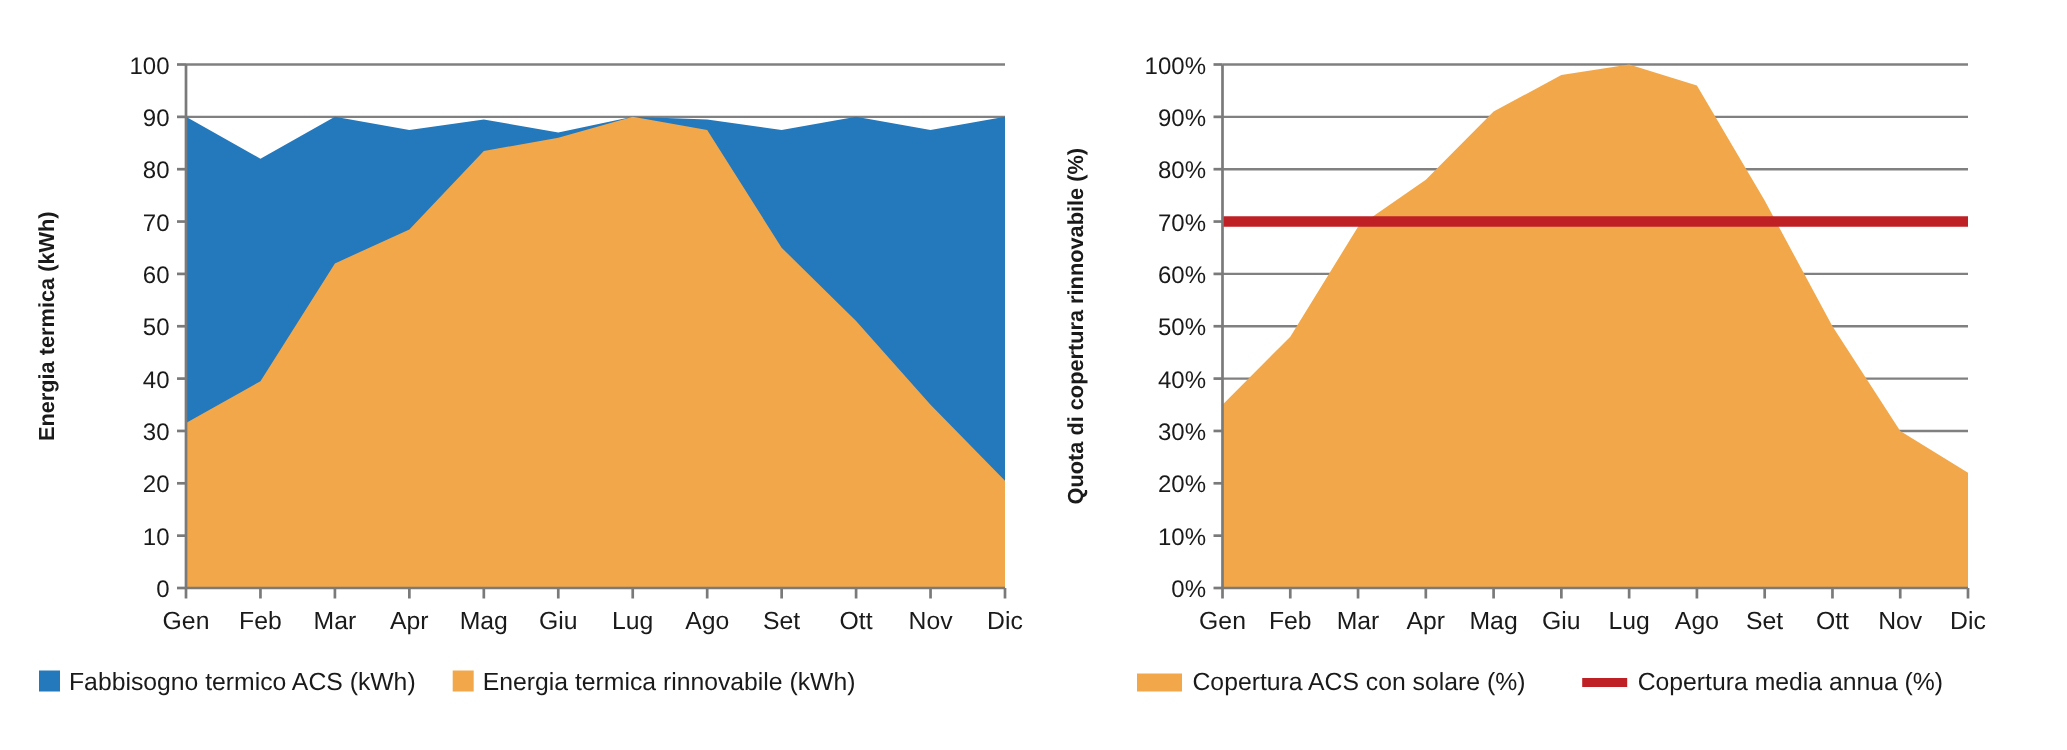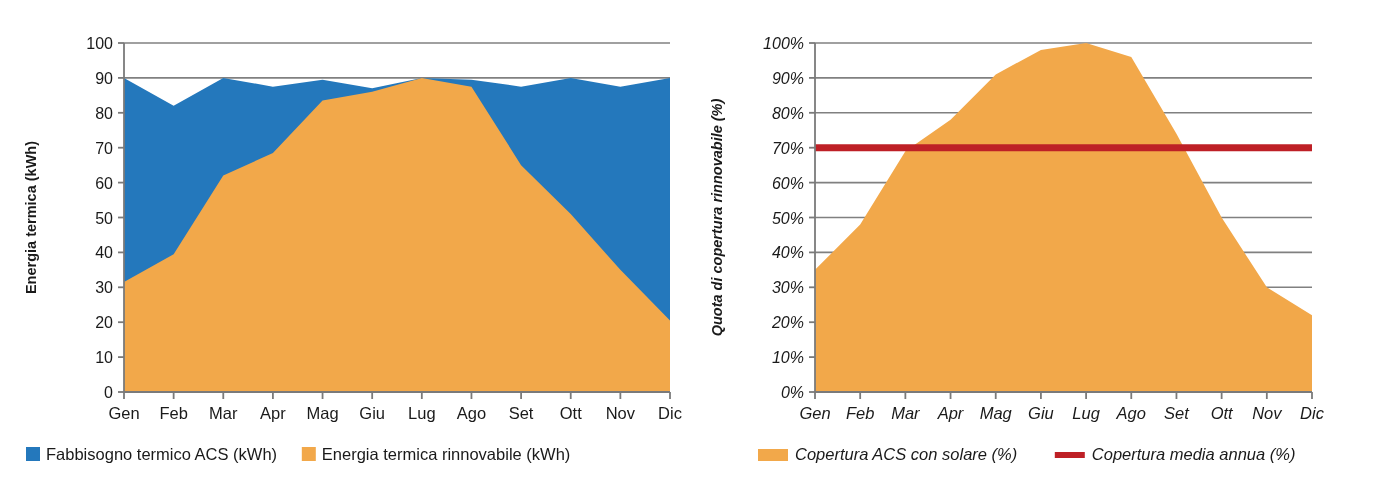--- a/index.html
+++ b/index.html
@@ -9,21 +9,21 @@
     overflow:hidden;
     position:relative;
   }
   .figure{
     position:absolute;top:0;left:0;
     width:1378px;height:500px;
     display:flex;flex-direction:row;
   }
   .panel{position:relative;height:500px;}
   .panel-left{width:690px;}
-  .panel-right{width:688px;font-style:italic;}
+  .panel-right{width:688px;}
   svg{display:block;}
   .axis-label{
     font-size:14.5px;font-weight:bold;fill:#1a1a1a;
     font-family:"Liberation Sans","DejaVu Sans",sans-serif;
   }
   .tick-text{
     font-size:16px;fill:#1a1a1a;
     font-family:"Liberation Sans","DejaVu Sans",sans-serif;
   }
   .cat-text{

